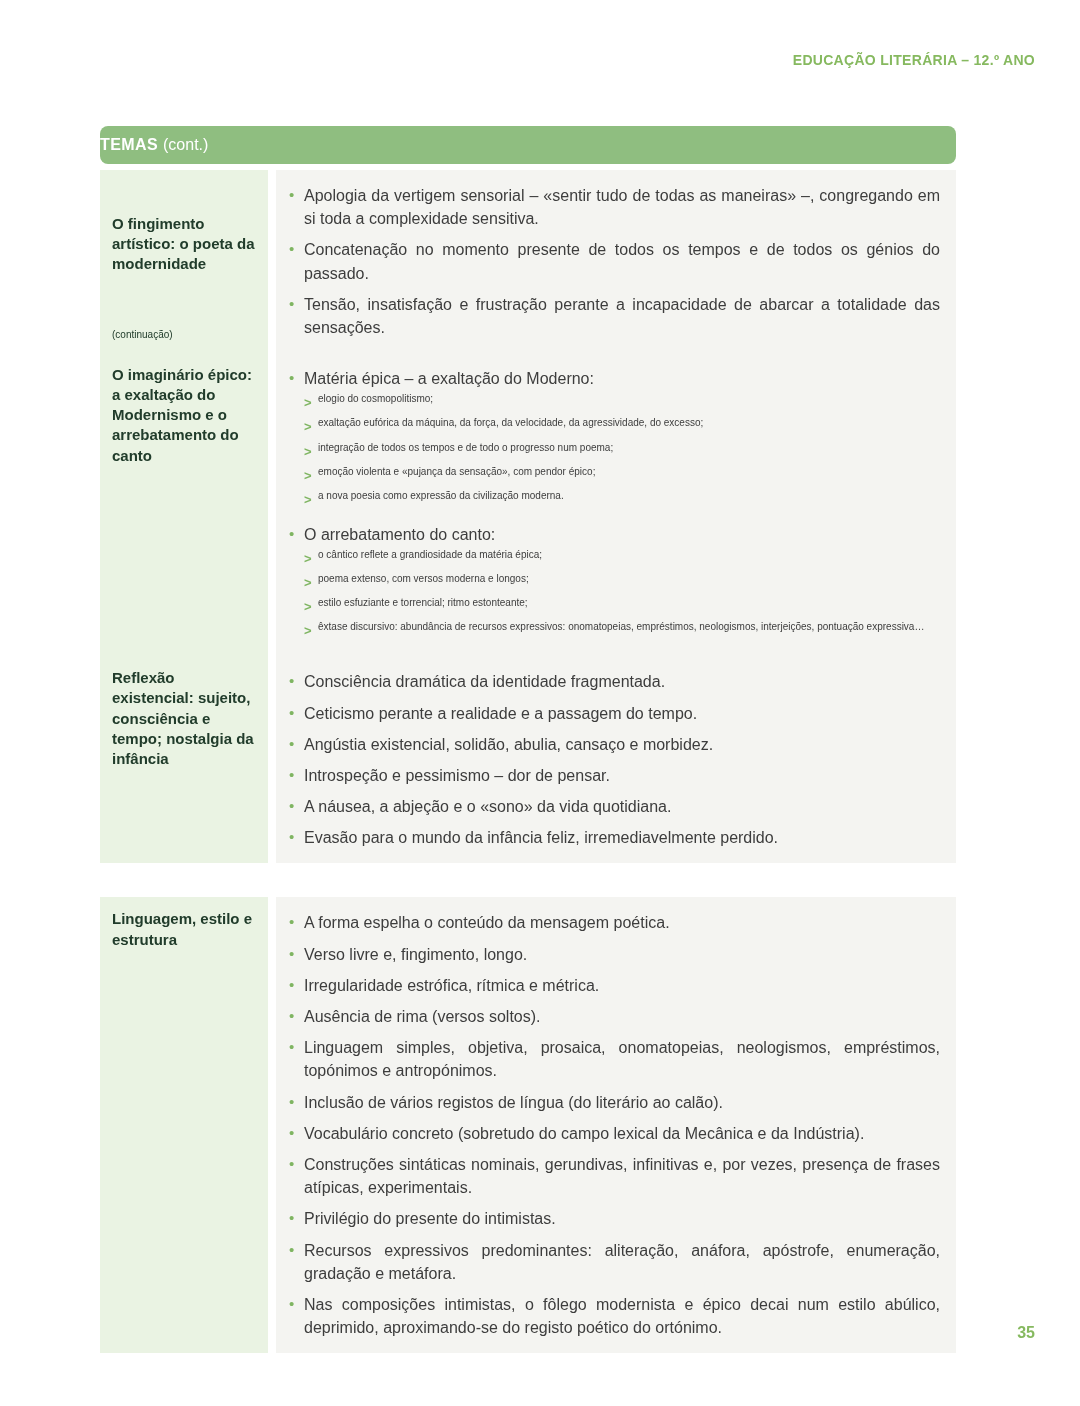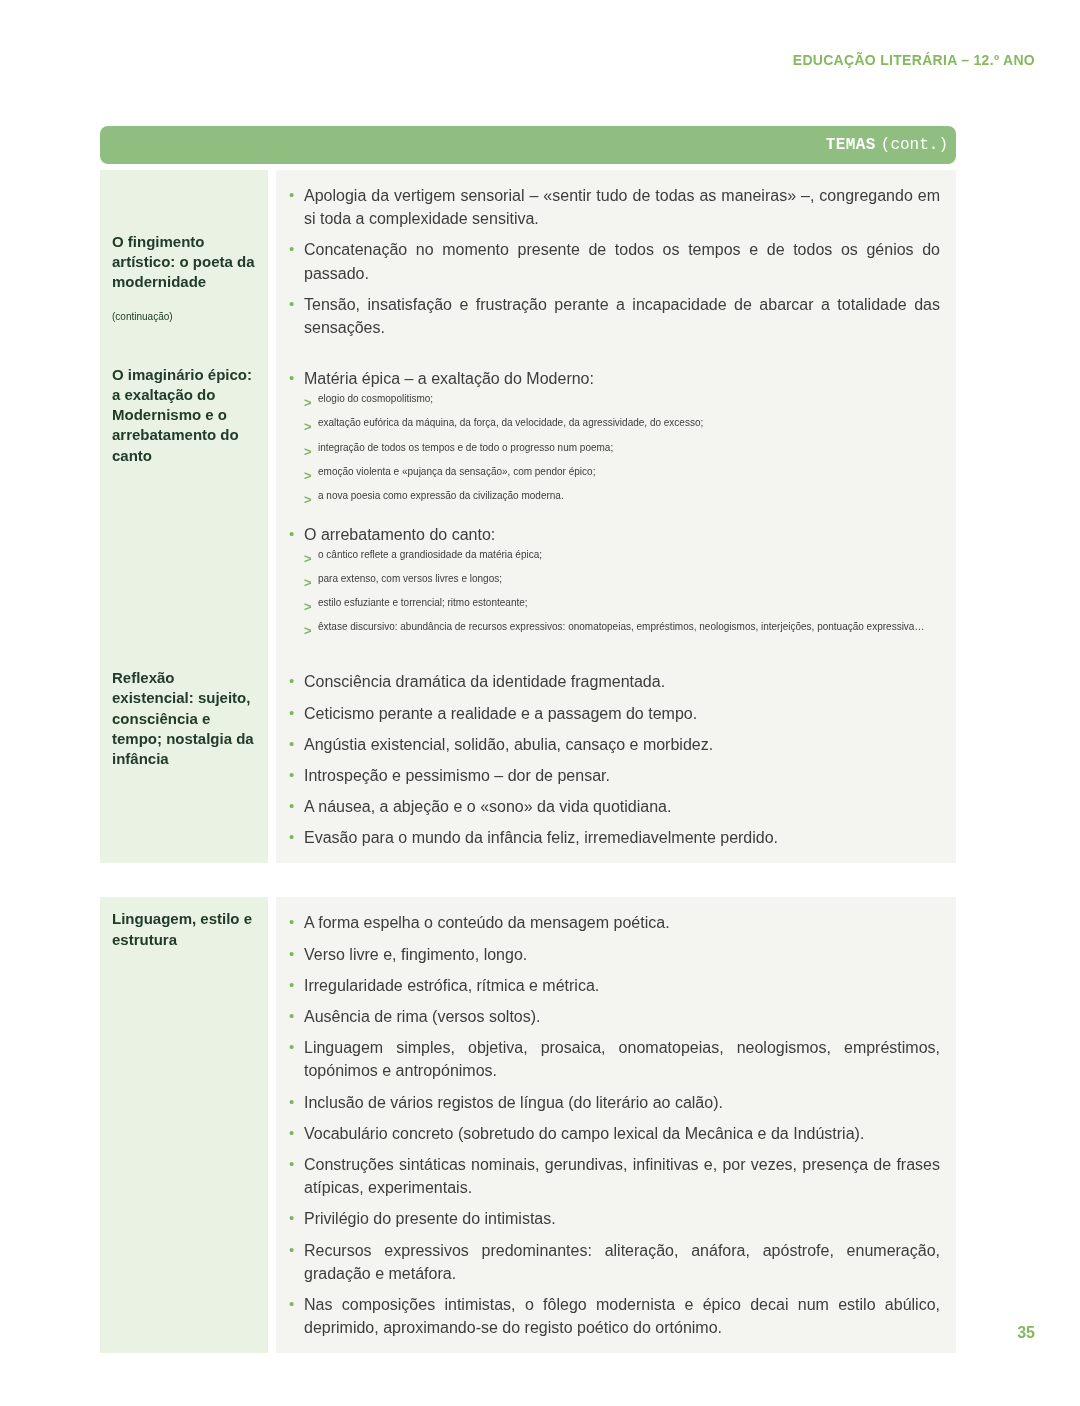--- a/index.html
+++ b/index.html
@@ -23,41 +23,40 @@
   .content {
     position: absolute;
     top: 126px;
     left: 100px;
     width: 856px;
   }
   .section + .section { margin-top: 34px; }
   .table-header {
     background: var(--bar);
     color: #ffffff;
-    text-align: right;
+    text-align: left;
     font-size: 16px;
     border-radius: 8px;
-    padding: 10px 8px;
+    padding: 10px 0;
     margin-bottom: 6px;
-    font-family: Liberation Mono, monospace;
   }
   .hdr-title { font-weight: bold; letter-spacing: 0.4px; }
   .hdr-suffix { margin-left: 5px; font-weight: normal; }
   .table-body { display: flex; flex-direction: column; }
   .row { display: flex; align-items: stretch; }
   .label-cell {
     width: 168px;
     flex-shrink: 0;
     background: var(--label-bg);
     padding: 12px 12px;
     display: flex;
     flex-direction: column;
   }
   .v-center { justify-content: flex-start; }
-  .v-top { justify-content: center; padding-top: 44px; }
+  .v-top { justify-content: space-between; padding-top: 44px; }
   .label-text {
     font-weight: bold;
     font-size: 15px;
     line-height: 1.34;
     color: var(--label-text);
   }
   .label-sub {
     font-size: 10px;
     line-height: 1.3;
     color: var(--label-text);
@@ -175,21 +174,21 @@
                 <div class="bullet-item">
                   <span class="bullet">•</span>
                   <span class="item-text">O arrebatamento do canto:</span>
                 </div>
                 <div class="sub-item">
                   <span class="arrow">&gt;</span>
                   <span class="sub-text">o cântico reflete a grandiosidade da matéria épica;</span>
                 </div>
                 <div class="sub-item">
                   <span class="arrow">&gt;</span>
-                  <span class="sub-text">para extenso, com versos livres e longos;</span>
+                  <span class="sub-text">poema extenso, com versos moderna e longos;</span>
                 </div>
                 <div class="sub-item">
                   <span class="arrow">&gt;</span>
                   <span class="sub-text">estilo esfuziante e torrencial; ritmo estonteante;</span>
                 </div>
                 <div class="sub-item">
                   <span class="arrow">&gt;</span>
                   <span class="sub-text">êxtase discursivo: abundância de recursos expressivos: onomatopeias, empréstimos, neologismos, interjeições, pontuação expressiva…</span>
                 </div>
               </div>

